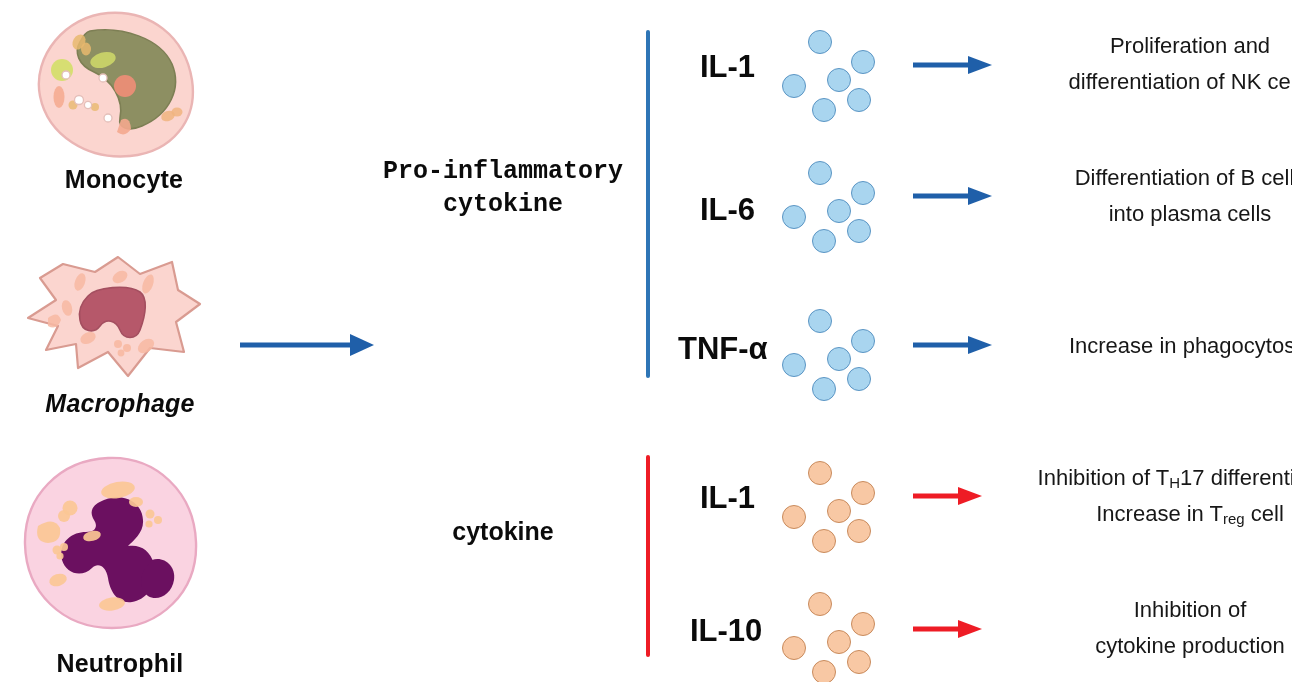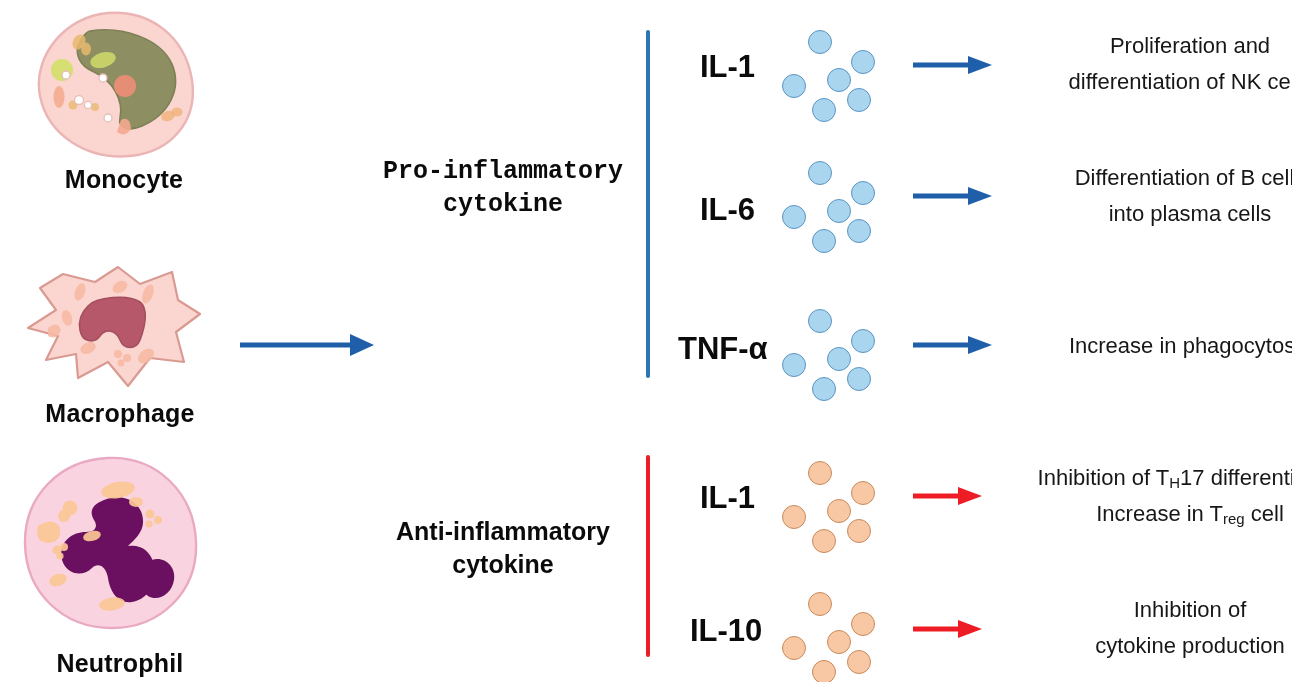--- a/index.html
+++ b/index.html
@@ -116,21 +116,21 @@
         <circle cx="66" cy="67" r="4" fill="#ffffff" stroke="#e4bfb9" stroke-width="1.3"></circle>
         <circle cx="103" cy="70" r="4" fill="#ffffff" stroke="#e4bfb9" stroke-width="1.3"></circle>
         <circle cx="79" cy="92" r="4.5" fill="#ffffff" stroke="#e4bfb9" stroke-width="1.3"></circle>
         <circle cx="88" cy="97" r="3.6" fill="#ffffff" stroke="#e4bfb9" stroke-width="1.3"></circle>
         <circle cx="108" cy="110" r="4" fill="#ffffff" stroke="#e4bfb9" stroke-width="1.3"></circle>
       </svg>
     </div>
     <div class="cell-label" style="margin-top:6px;padding-left:8px;">Monocyte</div>
   </div>
 
-  <div class="cell-group" style="left:0px; top:262px;">
+  <div class="cell-group" style="left:0px; top:252px;font-style:italic;">
     <div class="cell-art" style="height:134px;">
       <svg width="240" height="134" viewBox="0 0 240 134" xmlns="http://www.w3.org/2000/svg">
         <path d="M63 12 L95 20 L118 5 L140 22 L172 10 L178 38 L200 52 L176 70 L184 100 L150 96
                  L128 124 L108 100 L78 116 L76 92 L46 98 L58 74 L28 66 L56 48 L40 26 Z" fill="#fbd5cf" stroke="#d99b91" stroke-width="2.2" stroke-linejoin="round"></path>
         <path d="M88 44 C96 35 128 32 140 40 C148 46 146 62 140 78 C136 88 124 88 120 78
                  C116 68 106 66 100 74 C94 82 82 80 80 68 C78 58 82 50 88 44 Z" fill="#b6586a" stroke="#a44f60" stroke-width="1.6"></path>
         <ellipse cx="80" cy="30" rx="5" ry="9" fill="#f7b9a2" opacity="0.85" transform="rotate(20 80 30)"></ellipse>
         <ellipse cx="120" cy="25" rx="8" ry="5.5" fill="#f7b9a2" opacity="0.85" transform="rotate(-30 120 25)"></ellipse>
         <ellipse cx="148" cy="32" rx="5" ry="10" fill="#f7b9a2" opacity="0.85" transform="rotate(20 148 32)"></ellipse>
         <ellipse cx="67" cy="56" rx="5" ry="8" fill="#f7b9a2" opacity="0.85" transform="rotate(-15 67 56)"></ellipse>
@@ -179,21 +179,20 @@
       <polygon points="112,6 136,17 112,28" fill="#1f5fa9"></polygon>
     </svg>
   </div>
 
   <div class="section-label" style="left:358px; top:155px;font-family:Liberation Mono, monospace;">
     <div>Pro-inflammatory</div>
     <div>cytokine</div>
   </div>
 
   <div class="section-label" style="left:358px; top:515px;">
-    <div>Anti-inflammatory</div>
     <div>cytokine</div>
   </div>
 
   <div class="divider-bar" style="left:646px; top:30px; height:348px; background:#2e75b6;"></div>
   <div class="divider-bar" style="left:646px; top:455px; height:202px; background:#ee1c25;"></div>
 
   <div class="cyto-name" style="left:700px; top:49px;">IL-1</div>
   <div class="dot-cluster" style="left:780px; top:26px;">
     <div class="dot blue" style="left:28px; top:4px;"></div>
     <div class="dot blue" style="left:71px; top:24px;"></div>

